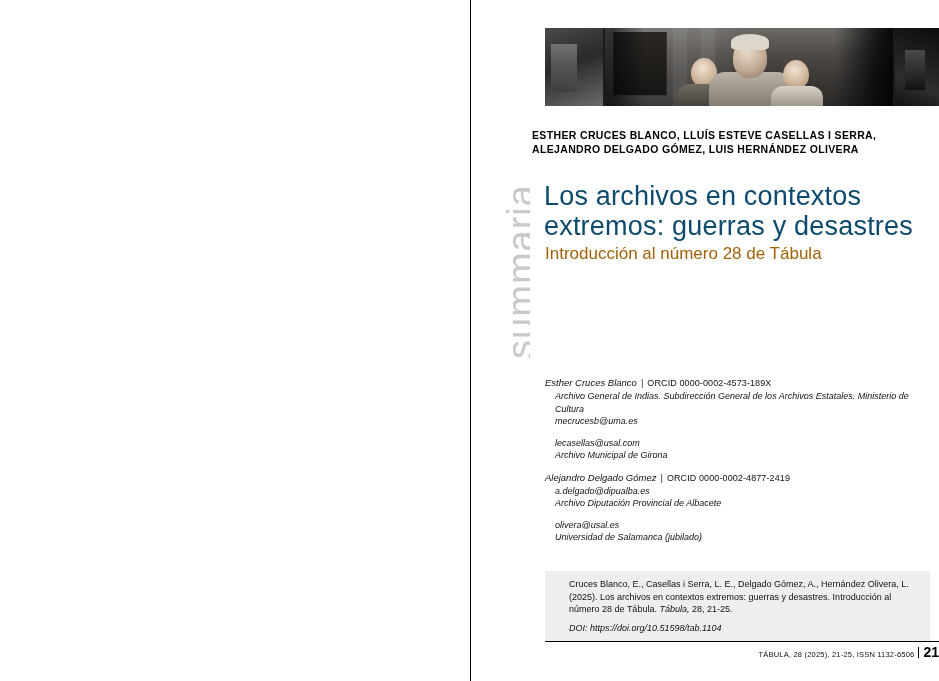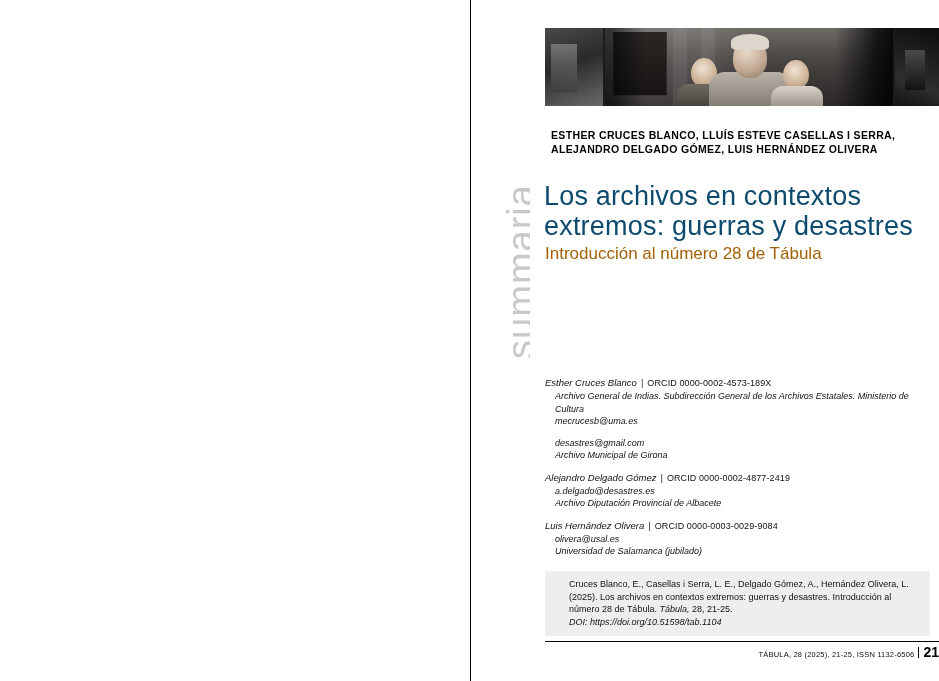--- a/index.html
+++ b/index.html
@@ -164,21 +164,21 @@
   }
   .ph-3 .detail {
     position: absolute; left: 10px; top: 22px; width: 20px; height: 40px;
     background: linear-gradient(180deg,#555,#0c0c0c);
     opacity: .8;
   }
 
   
   .authors-top {
     position: absolute;
-    left: 21px;
+    left: 2px;
     top: 128px;
     width: 380px;
     font-size: 10.5px;
     font-weight: bold;
     letter-spacing: 0.35px;
     line-height: 14px;
     color: #000;
     text-transform: uppercase;
   }
   .title-main {
@@ -243,20 +243,21 @@
     top: 571px;
     width: 352px;
     padding: 7px 9px 8px 24px;
     background: #eeeeee;
     font-size: 9px;
     line-height: 12.5px;
     color: #111;
   }
   .citation .ref-title-italic { font-style: italic; }
   .citation .doi {
+    margin-top: 6px;
     font-style: italic;
     font-size: 9px;
   }
 
   
   .footer {
     position: absolute;
     left: 15px;
     top: 641px;
     width: 394px;
@@ -342,36 +343,33 @@
 
       <div class="author-block">
         <div class="author-line1">
           <span>Esther Cruces Blanco</span><span class="sep">|</span><span class="orcid">ORCID 0000-0002-4573-189X</span>
         </div>
         <div class="author-sub">Archivo General de Indias. Subdirección General de los Archivos Estatales. Ministerio de Cultura</div>
         <div class="author-sub">mecrucesb@uma.es</div>
       </div>
 
       <div class="author-block">
-        <div class="author-sub">desastres@gmail.com</div>
+        <div class="author-sub">lecasellas@usal.com</div>
         <div class="author-sub">Archivo Municipal de Girona</div>
       </div>
 
       <div class="author-block">
         <div class="author-line1">
           <span>Alejandro Delgado Gómez</span><span class="sep">|</span><span class="orcid">ORCID 0000-0002-4877-2419</span>
         </div>
-        <div class="author-sub">a.delgado@desastres.es</div>
+        <div class="author-sub">a.delgado@dipualba.es</div>
         <div class="author-sub">Archivo Diputación Provincial de Albacete</div>
       </div>
 
       <div class="author-block">
-        <div class="author-line1">
-          <span>Luis Hernández Olivera</span><span class="sep">|</span><span class="orcid">ORCID 0000-0003-0029-9084</span>
-        </div>
         <div class="author-sub">olivera@usal.es</div>
         <div class="author-sub">Universidad de Salamanca (jubilado)</div>
       </div>
 
     </div>
 
     <div class="citation">
       <span>Cruces Blanco, E., Casellas i Serra, L. E., Delgado Gómez, A., Hernández Olivera, L. (2025). Los archivos en contextos extremos: guerras y desastres. Introducción al número 28 de Tábula. </span><span class="ref-title-italic">Tábula,</span><span> 28, 21-25.</span>
       <div class="doi">DOI: https://doi.org/10.51598/tab.1104</div>
     </div>

